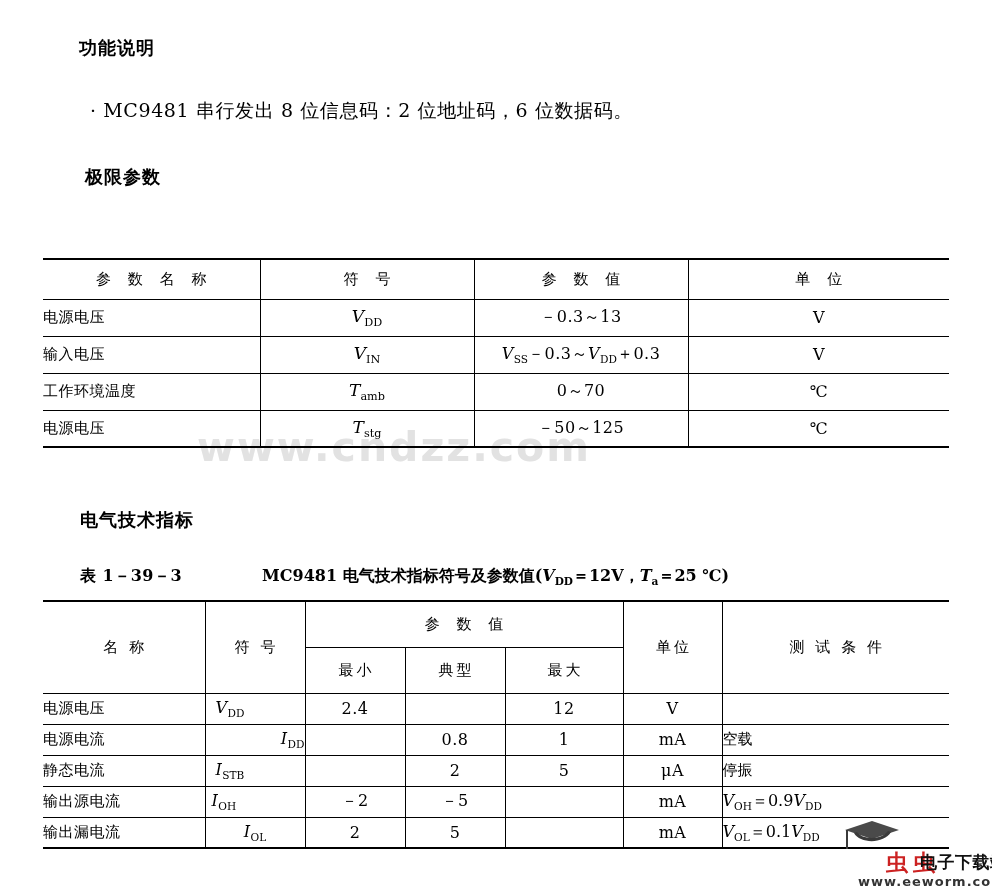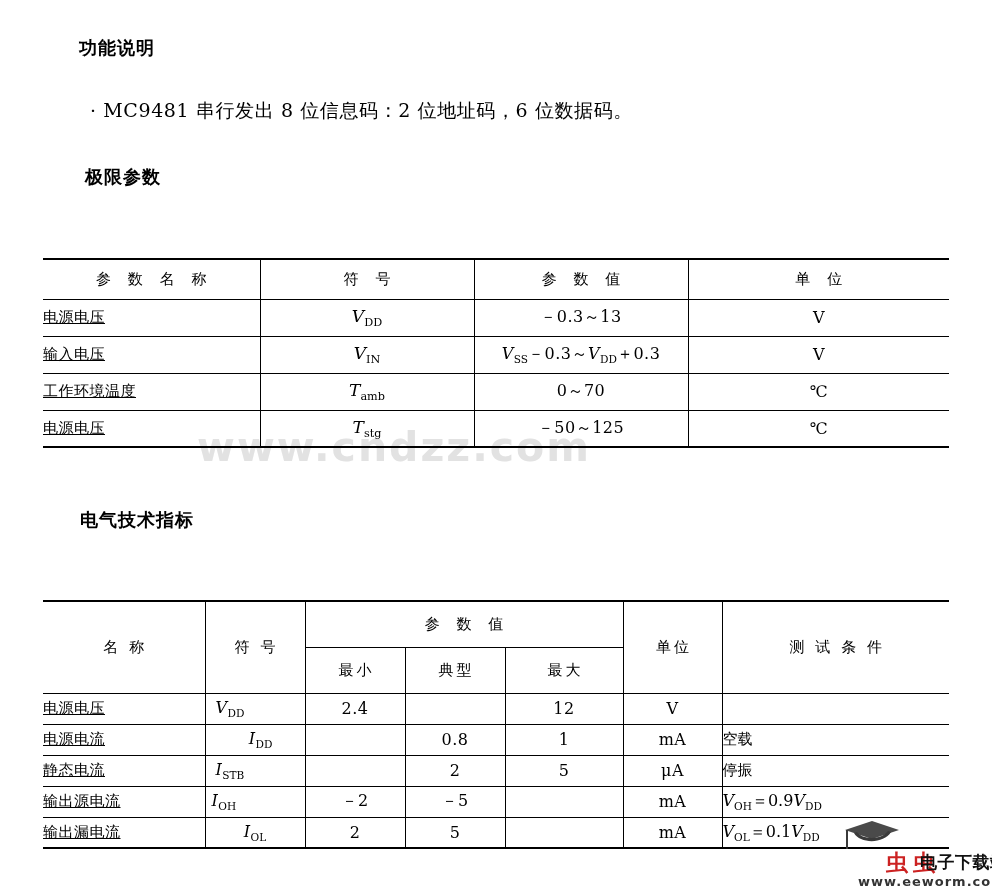--- a/index.html
+++ b/index.html
@@ -92,21 +92,20 @@
     text-indent: 6px;
   }
   .hcell.tight { letter-spacing: 3px; text-indent: 3px; }
   .namecell {
     font-family: "DejaVu Sans", "Liberation Sans", sans-serif;
     font-weight: bold;
     font-size: 15px;
     padding-left: 18px;
     letter-spacing: 0.5px;
     white-space: nowrap;
-    text-decoration: underline;
   }
   .symcell {
     text-align: center;
     font-style: italic;
     font-size: 17px;
     font-family: "DejaVu Serif", "Liberation Serif", serif;
   }
   .valcell  { text-align: center; font-size: 16px; letter-spacing: 0.5px; white-space: nowrap; }
   .unitcell { text-align: center; font-size: 16px; }
   .leftval  { text-align: center; padding-left: 12px; font-size: 16px; letter-spacing: 0.5px; }
@@ -244,20 +243,23 @@
         <td class="namecell noL">电源电压</td>
         <td class="symcell"><var>T</var><sub>stg</sub></td>
         <td class="valcell">－50～125</td>
         <td class="unitcell noR">℃</td>
       </tr>
     </tbody>
   </table>
 
   <div class="section-heading" id="h-electric">电气技术指标</div>
 
+  <div class="caption" id="cap-2">
+    <span class="num">表 1－39－3</span><span class="title">MC9481 电气技术指标符号及参数值(<var>V</var><sub>DD</sub>＝12V，<var>T</var><sub>a</sub>＝25 ℃)</span>
+  </div>
 
   <table class="dt" id="table-electric">
     <colgroup>
       <col style="width:162px">
         <col style="width:100px">
         <col style="width:100px">
       <col style="width:100px">
         <col style="width:118px">
         <col style="width:99px">
         <col style="width:227px">
@@ -280,21 +282,21 @@
         <td class="namecell noL">电源电压</td>
         <td class="leftval symcell" style="text-align:left;padding-left:10px"><var>V</var><sub>DD</sub></td>
         <td class="leftval">2.4</td>
         <td class="leftval"></td>
         <td class="leftval">12</td>
         <td class="leftval">V</td>
         <td class="condcell noR"></td>
       </tr>
       <tr class="data">
         <td class="namecell noL">电源电流</td>
-        <td class="leftval symcell" style="text-align:center;padding-left:11px"><var>I</var><sub>DD</sub></td>
+        <td class="leftval symcell" style="text-align:right;padding-left:11px"><var>I</var><sub>DD</sub></td>
         <td class="leftval"></td>
         <td class="leftval">0.8</td>
         <td class="leftval">1</td>
         <td class="leftval">mA</td>
         <td class="condcell noR">空载</td>
       </tr>
       <tr class="data">
         <td class="namecell noL">静态电流</td>
         <td class="leftval symcell" style="text-align:left;padding-left:10px"><var>I</var><sub>STB</sub></td>
         <td class="leftval"></td>

